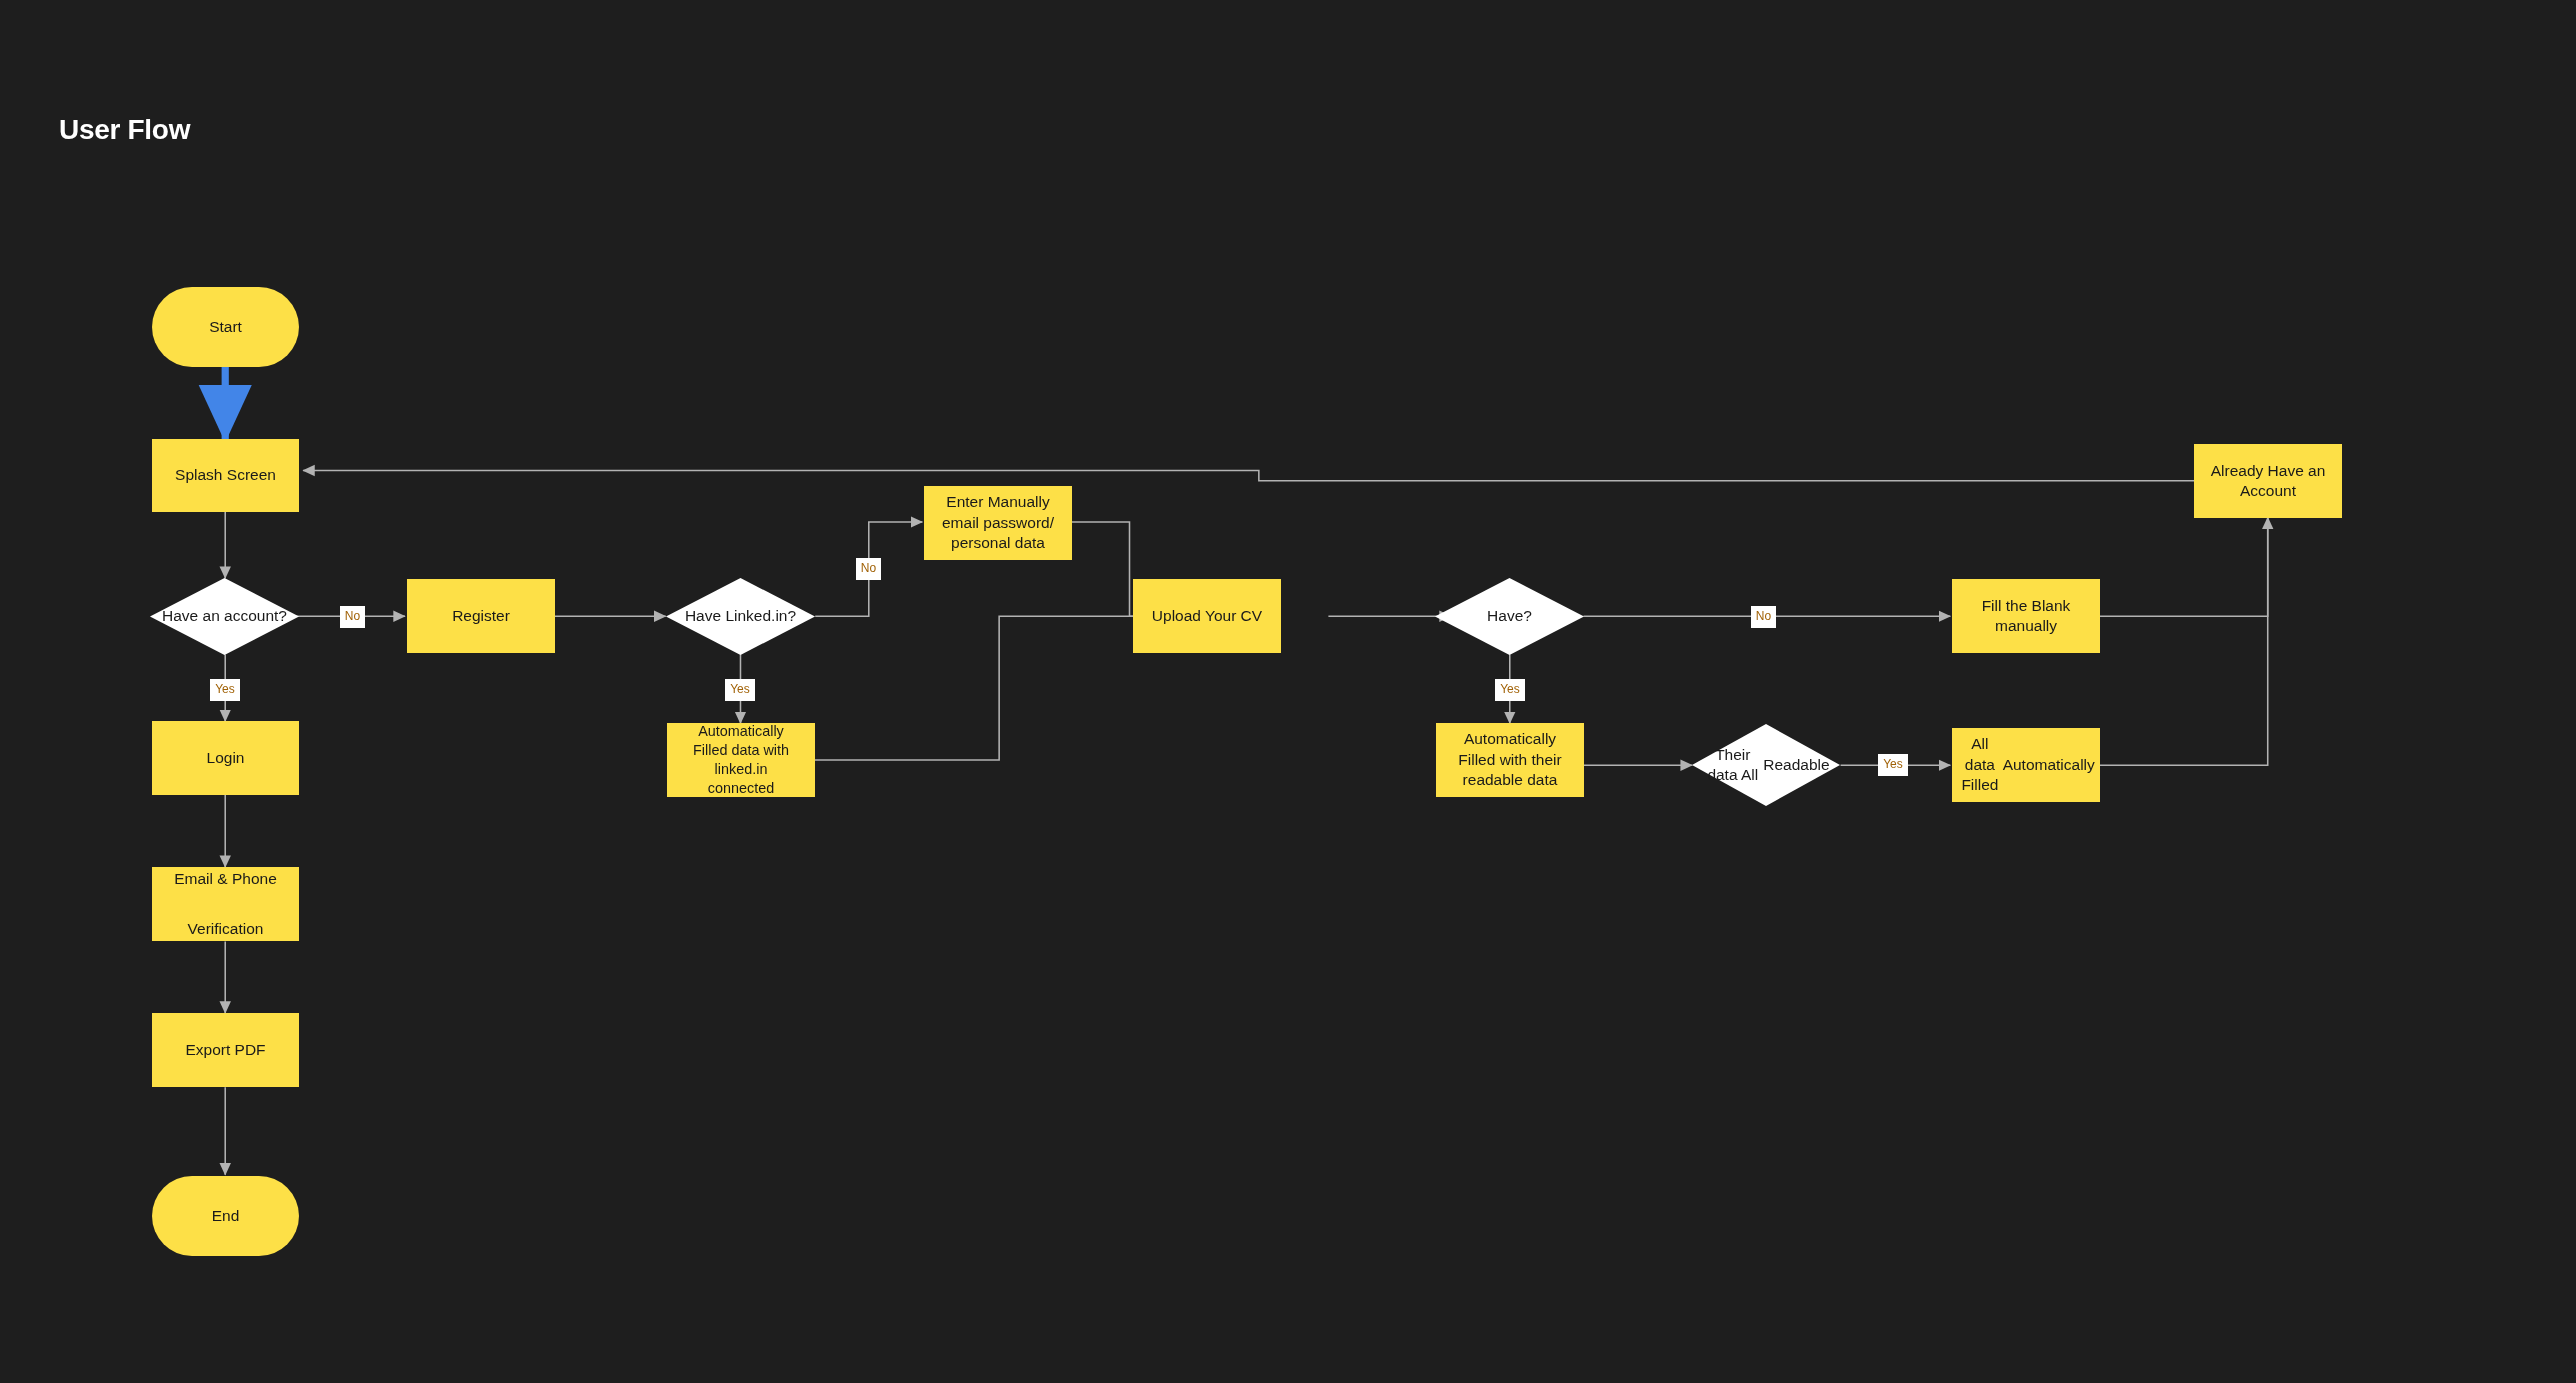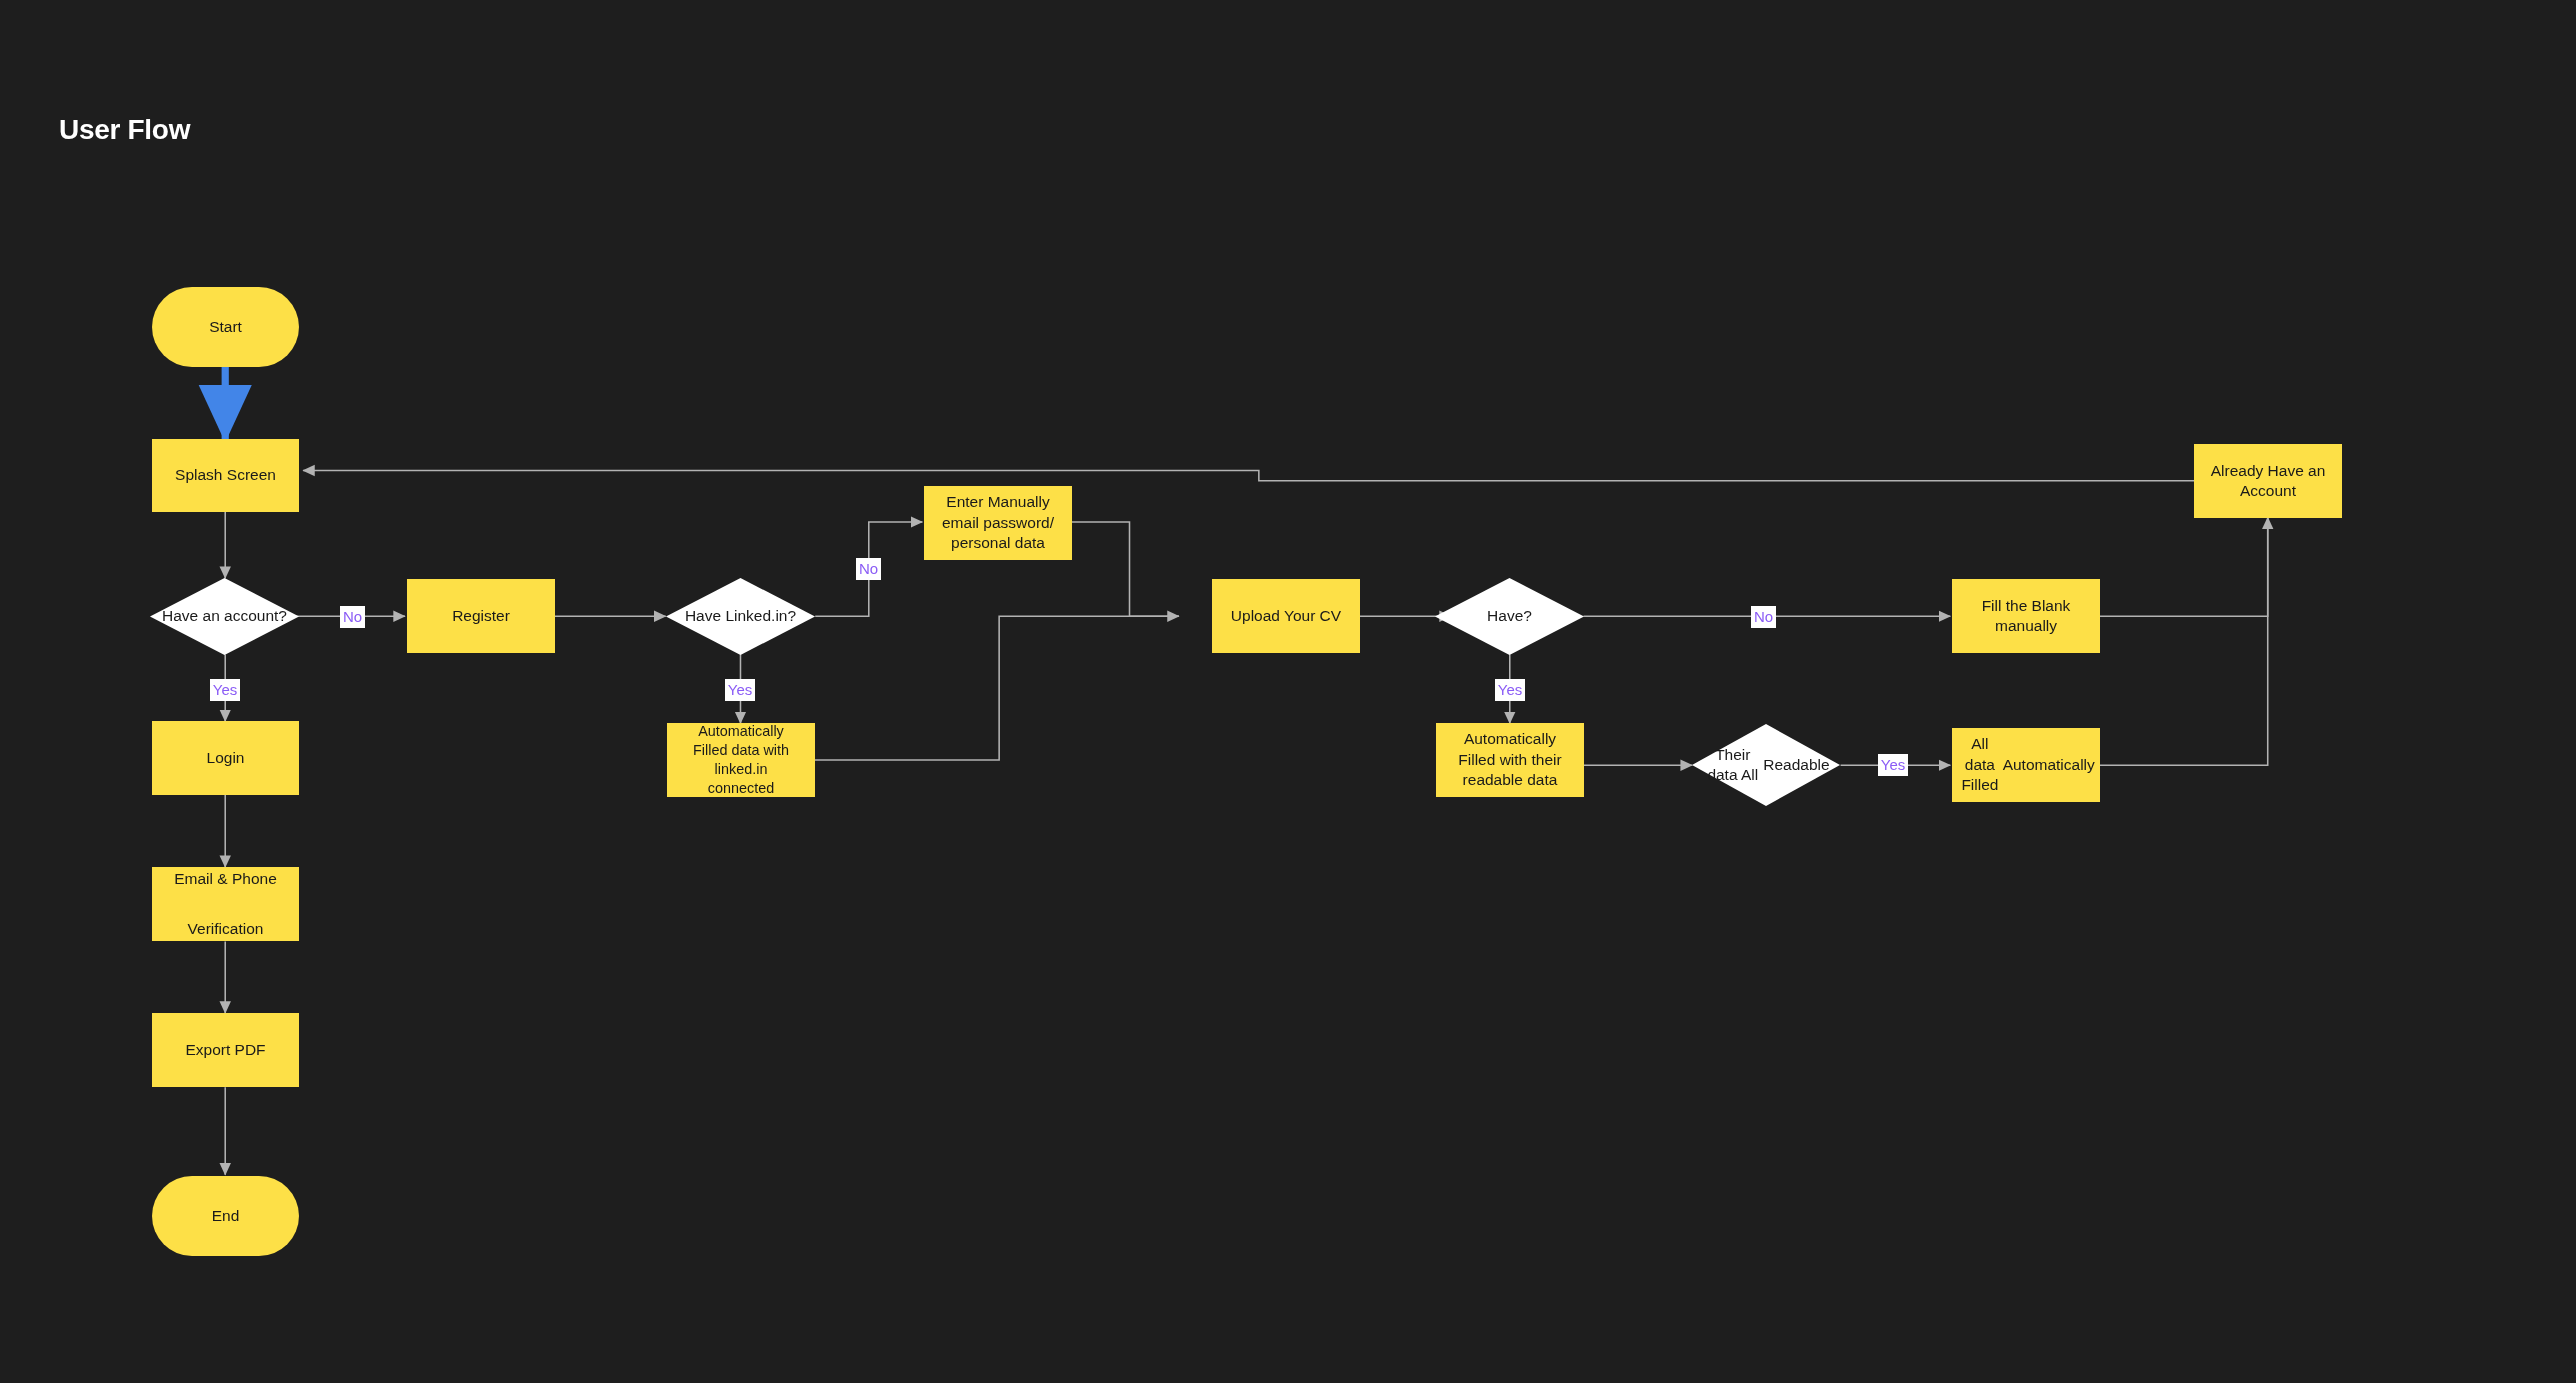--- a/index.html
+++ b/index.html
@@ -32,22 +32,22 @@
   .diamond .dia-shape {
     position:absolute; left:0; top:0; width:100%; height:100%;
     background:#ffffff;
     clip-path:polygon(50% 0%, 100% 50%, 50% 100%, 0% 50%);
   }
   .diamond .dia-label {
     position:relative; z-index:2; width:86%; color:#1a1a1a;
   }
 
   .edge-label {
-    position:absolute; background:#ffffff; color:#8b5cf6;
-    font-size:15px; line-height:1.05;
+    position:absolute; background:#ffffff; color:#a16207;
+    font-size:12px; line-height:1.05;
     padding:1.5px 2.6px 2.1px 2.6px;
     display:flex; align-items:center; justify-content:center;
     white-space:nowrap; z-index:6;
   }
 </style>
 </head>
 <body>
 
 <div id="canvas">
 
@@ -151,21 +151,21 @@
     <span>personal data</span>
   </div>
 
   <div class="node rect" style="left:667px; top:723px; width:148px; height:74px; flex-direction:column; font-size:14.4px;">
     <span>Automatically</span>
     <span>Filled data with</span>
     <span>linked.in</span>
     <span>connected</span>
   </div>
 
-  <div class="node rect" style="left:1212px; top:579px; width:148px; height:74px;">
+  <div class="node rect" style="left:1133px; top:579px; width:148px; height:74px;">
     <span>Upload Your CV</span>
   </div>
 
   <div class="node diamond" style="left:1435px; top:578px; width:149px; height:77px;">
     <div class="dia-shape"></div>
     <span class="dia-label">Have?</span>
   </div>
 
   <div class="node rect" style="left:1436px; top:723px; width:148px; height:74px; flex-direction:column;">
     <span>Automatically</span>

